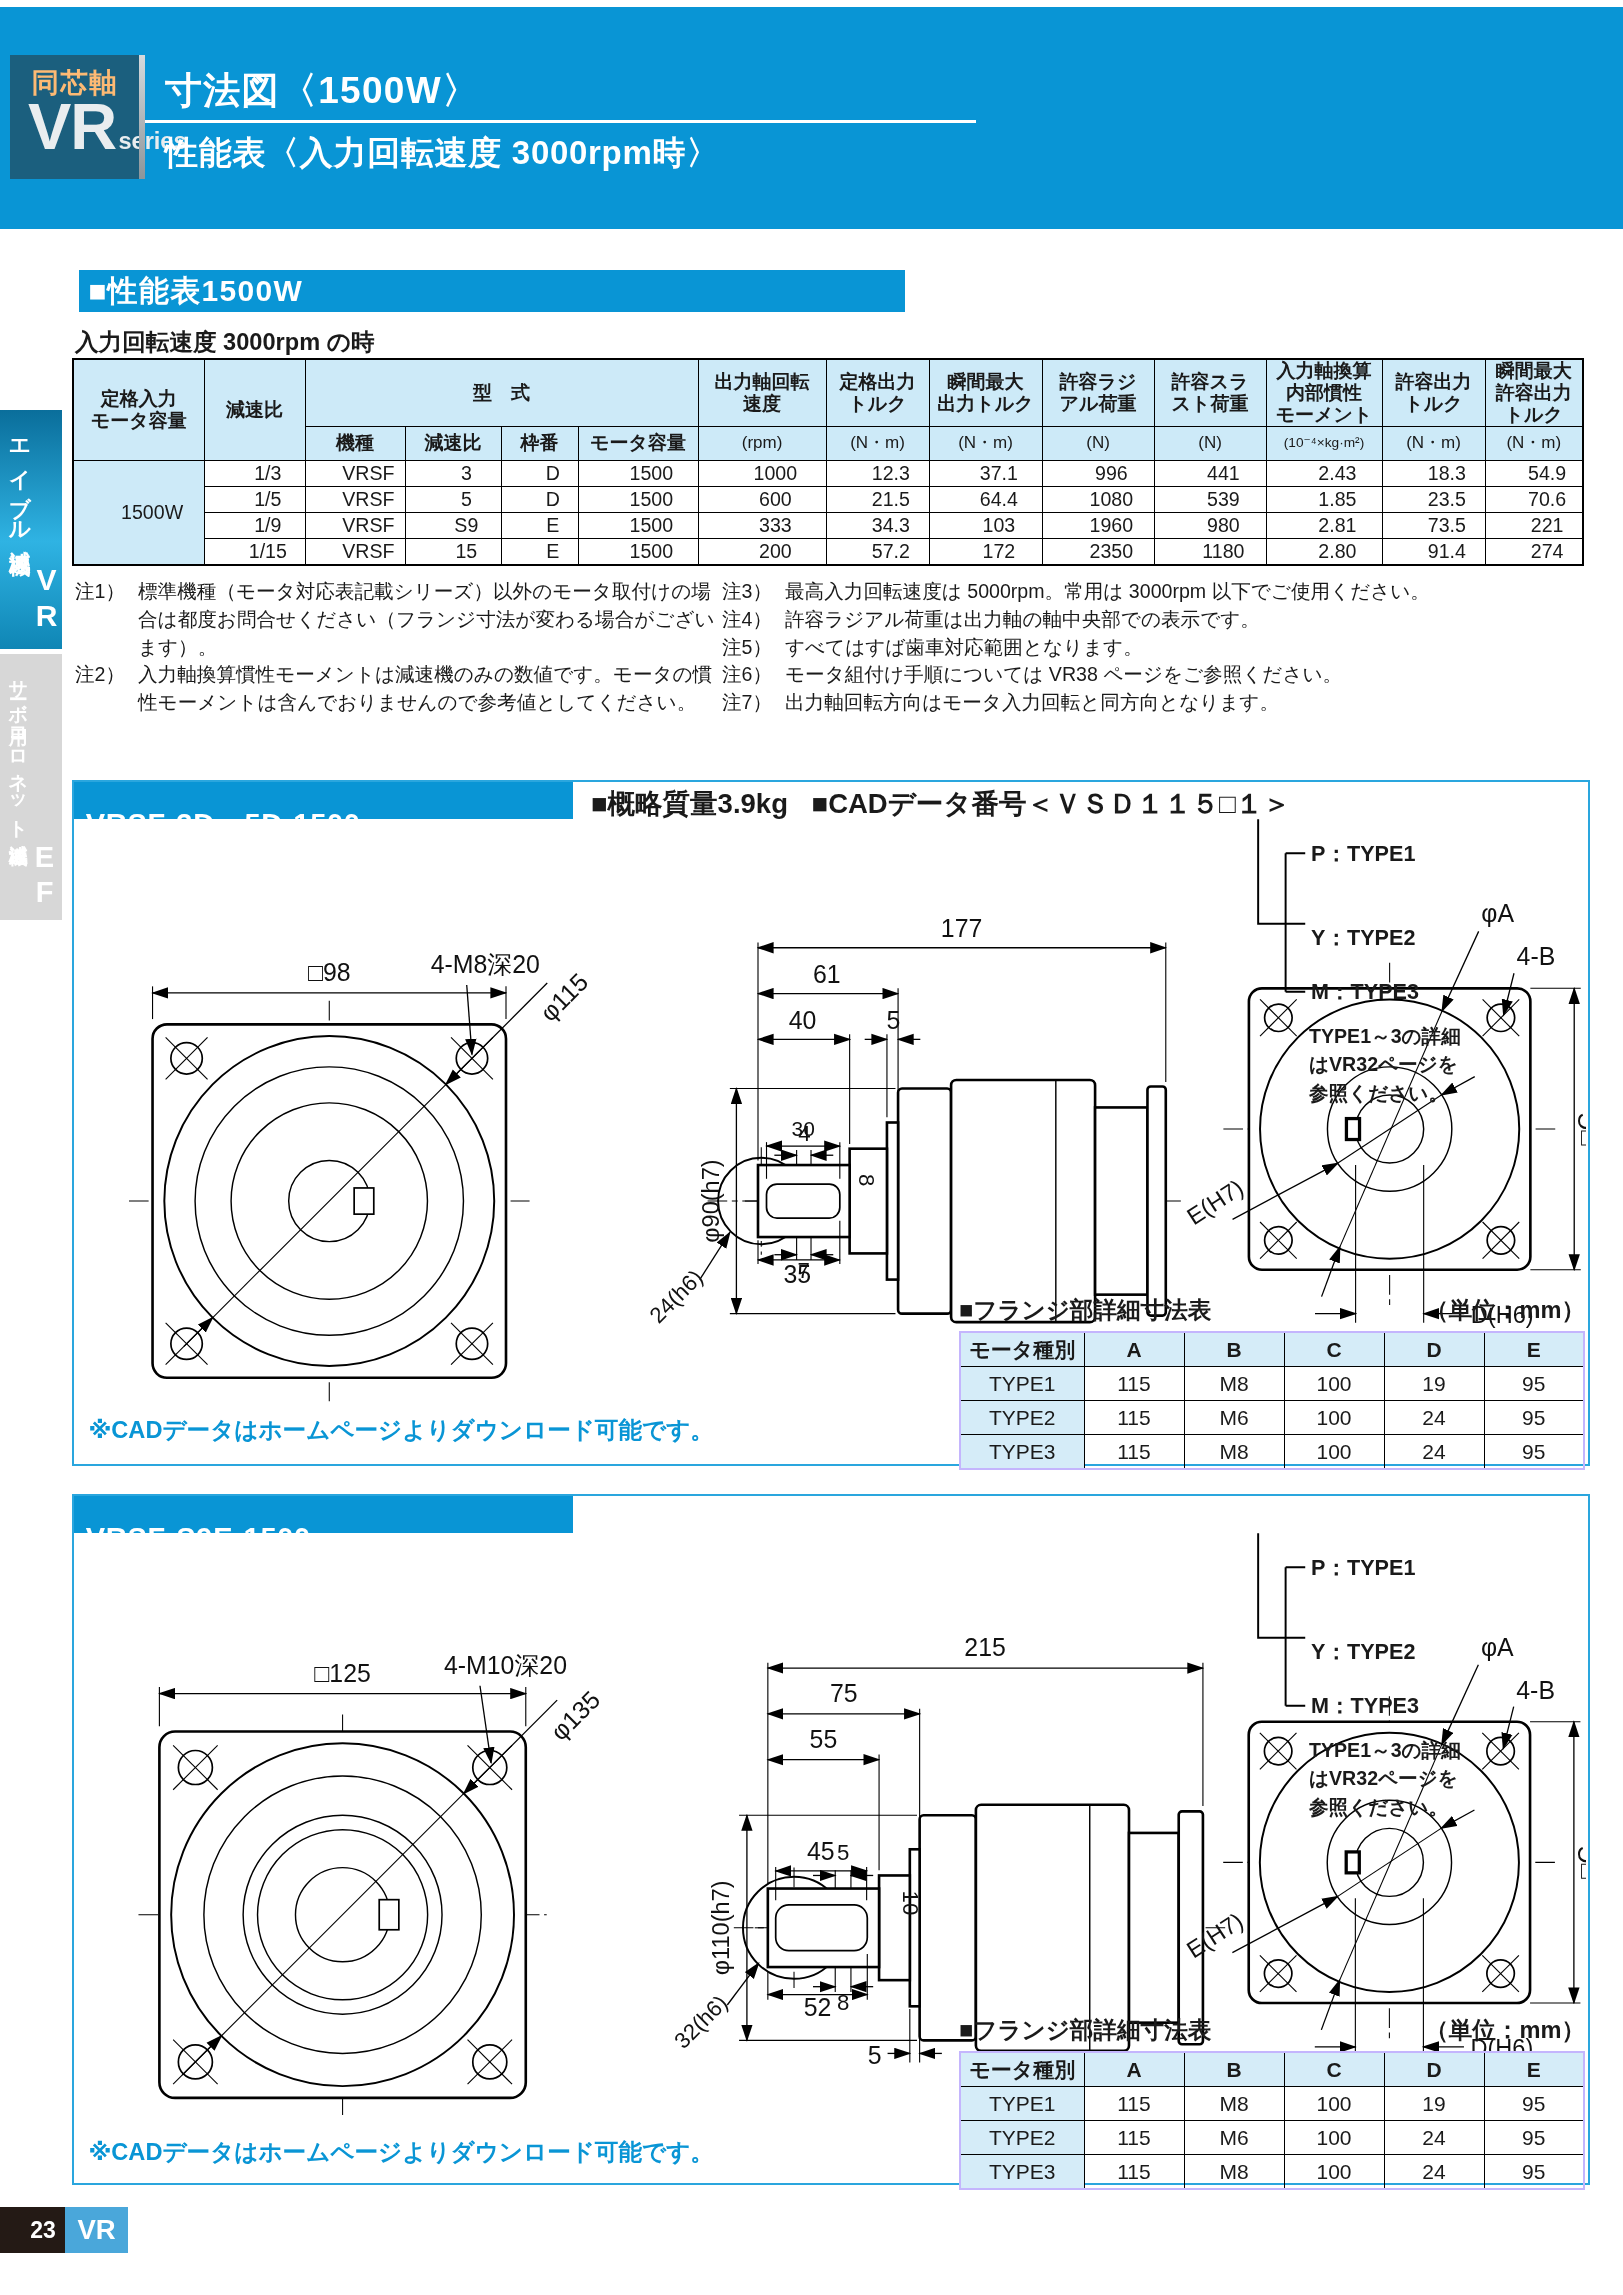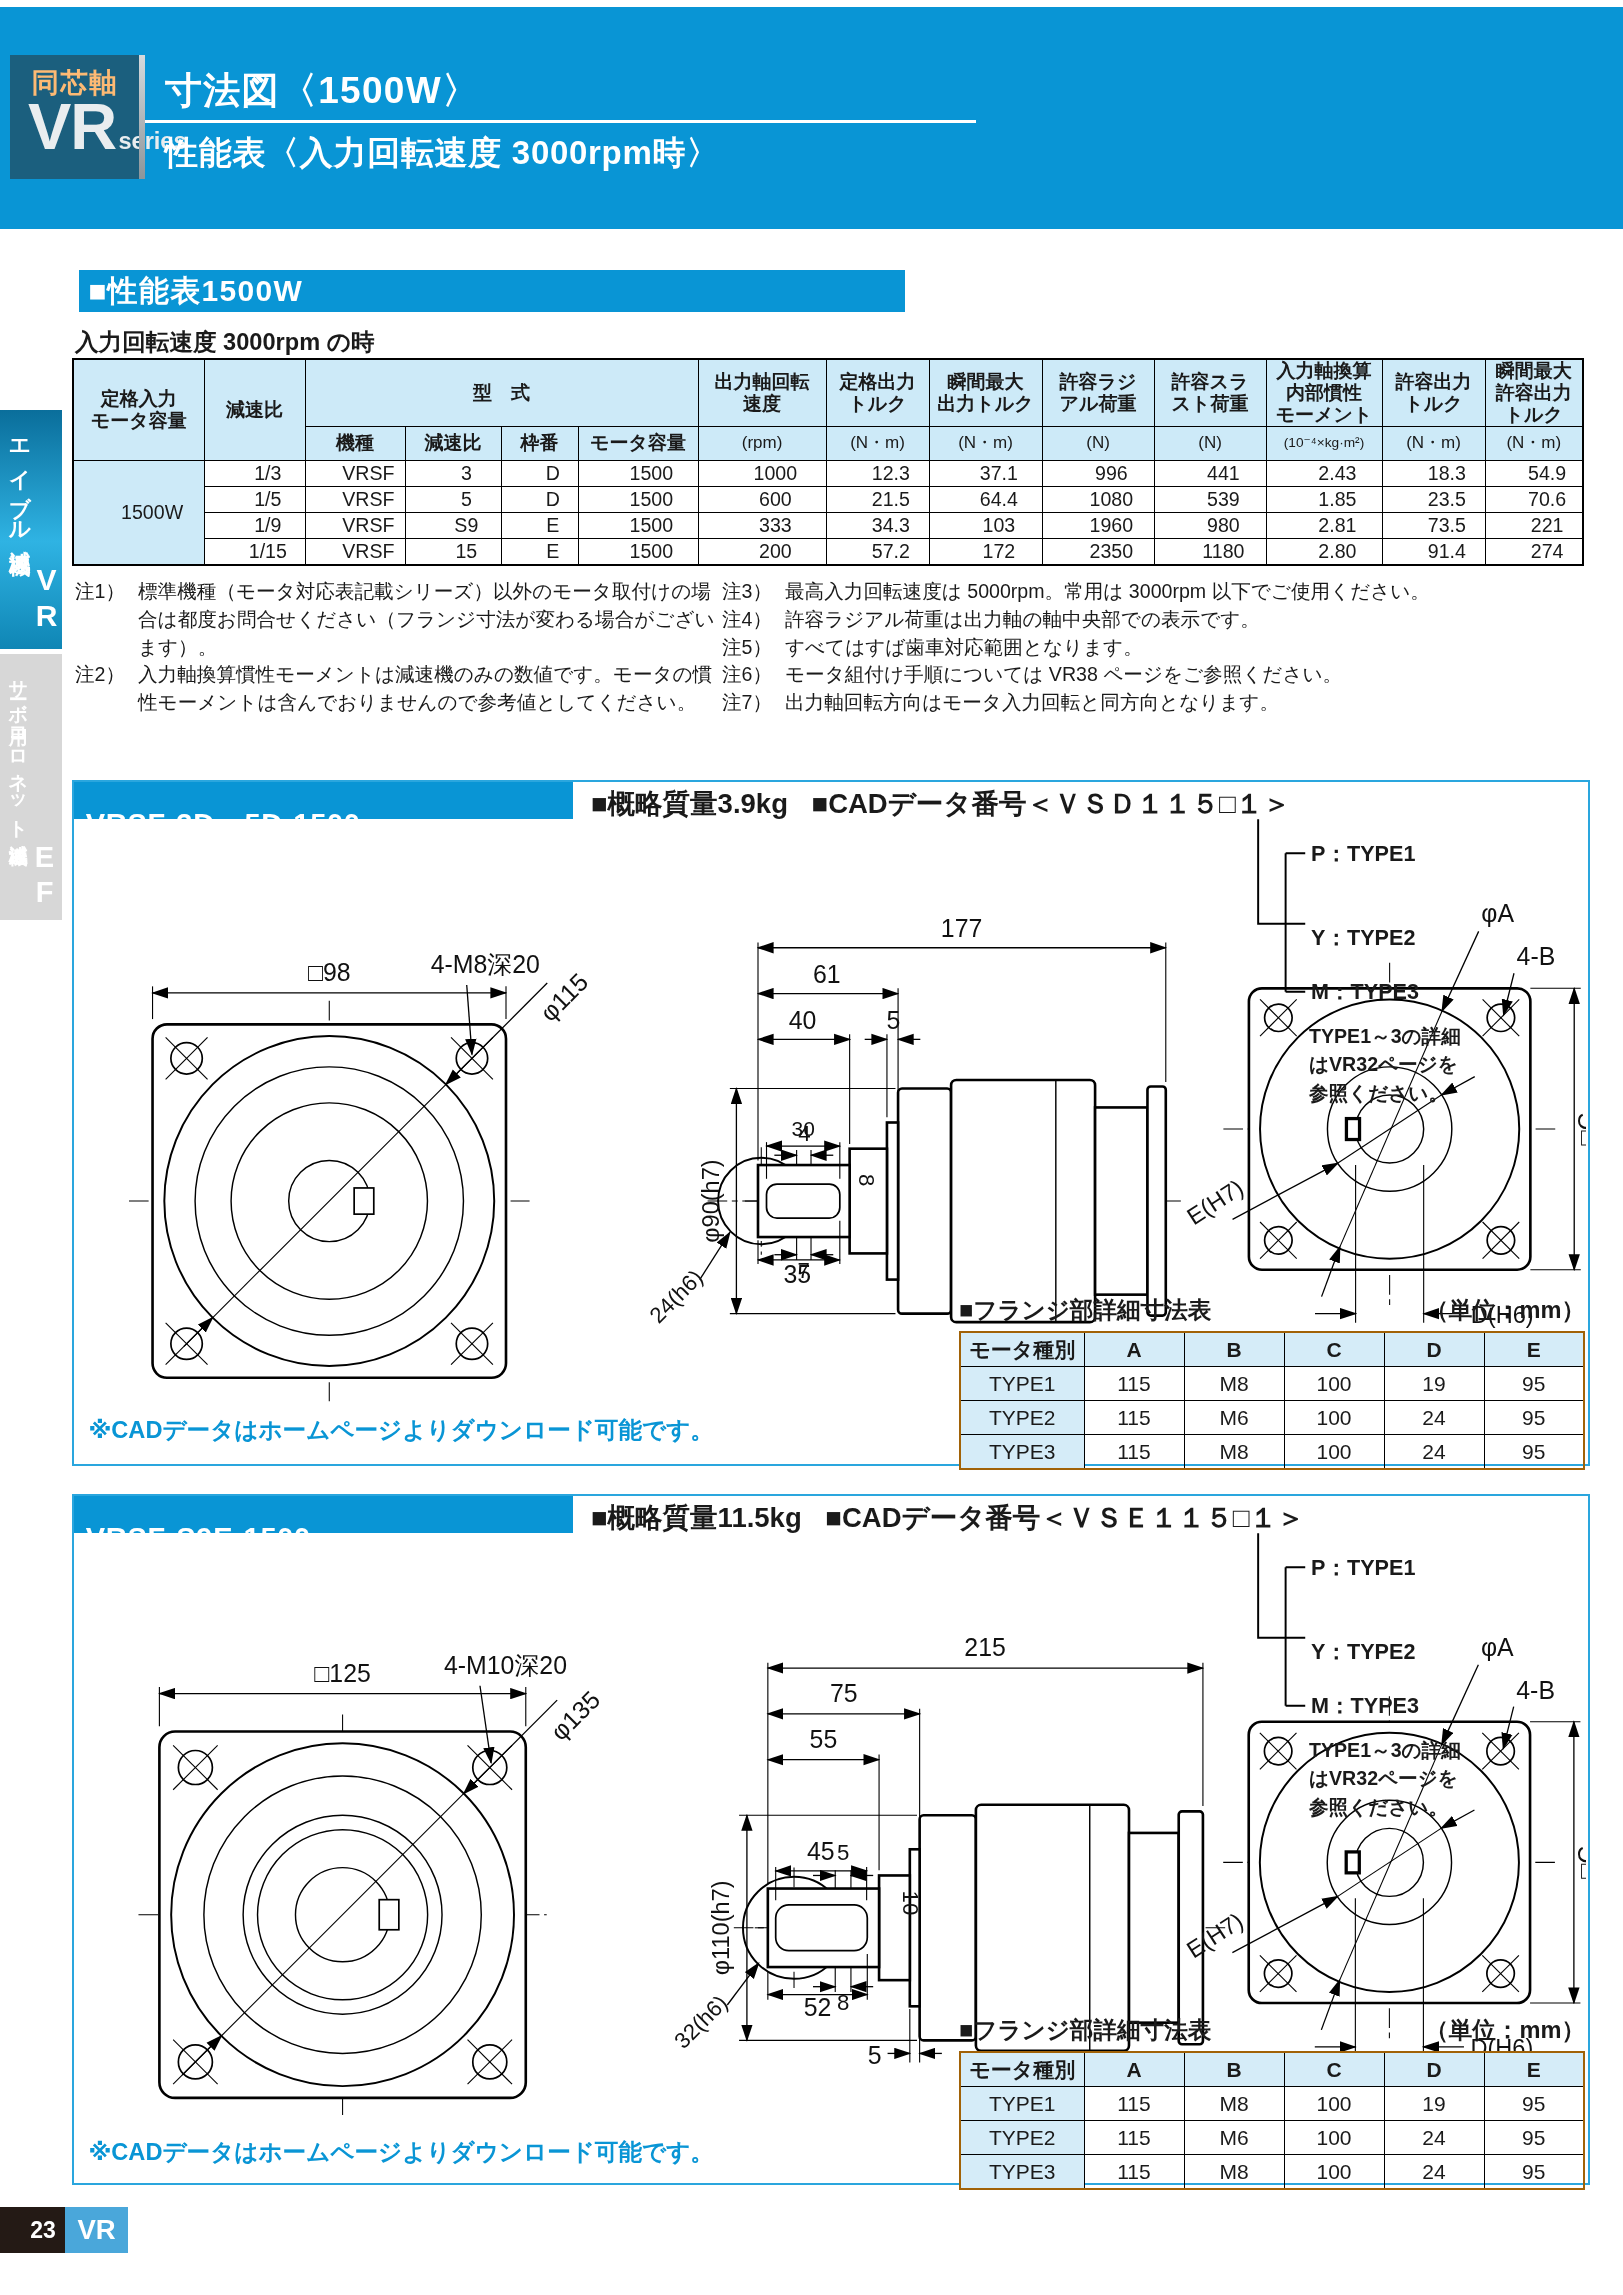--- a/index.html
+++ b/index.html
@@ -67,21 +67,21 @@
   .legend{position:absolute;left:1073px;top:37px;width:393px;height:314px;}
   .legend svg{position:absolute;left:0;top:0;}
   .legend .item{position:absolute;left:164px;font-size:21.6px;font-weight:bold;line-height:29px;}
   .legend .i0{top:19.6px;} .legend .i1{top:104px;} .legend .i2{top:158px;}
   .legend .lnote{position:absolute;left:162px;top:203px;width:203px;font-size:19.6px;font-weight:bold;line-height:1.45;white-space:pre-line;}
 
   
   .flange-wrap{position:absolute;left:885px;width:626px;}
   .s1 .flange-wrap{top:512px;} .s2 .flange-wrap{top:518px;}
   .flange-title{display:flex;justify-content:space-between;font-size:23.6px;font-weight:bold;margin-bottom:5.2px;}
-  .flange-table{width:100%;border-collapse:collapse;table-layout:fixed;border:2px solid #a16207;}
+  .flange-table{width:100%;border-collapse:collapse;table-layout:fixed;border:2px solid #c4b5fd;}
   .flange-table th,.flange-table td{border:1.3px solid #000;text-align:center;font-size:21px;height:31px;}
   .flange-table th{background:#d5ecf8;font-weight:bold;}
   .flange-table td:first-child{background:#d5ecf8;}
   .flange-table col.c0{width:124px;}
 
   .cad-note{position:absolute;left:14.4px;color:#0995d5;font-size:23.6px;font-weight:bold;}
   .s1 .cad-note{top:632px;} .s2 .cad-note{top:640px;}
 
   
   .draw-svg{position:absolute;left:0;top:0;}
@@ -661,23 +661,20 @@
         <text x="2204" y="310" text-anchor="start" font-size="38">4-B</text>
         <text x="2326" y="560" transform="rotate(-90 2326 560)" text-anchor="middle" font-size="38">□C</text>
         <text x="1750" y="682" transform="rotate(-33 1750 682)" text-anchor="middle" font-size="36">E(H7)</text>
         <text x="2134" y="856" text-anchor="start" font-size="36">D(H6)</text>
       </g>
   </svg>
 
   <div class="sec-hd-bar">
     <span>VRSF-S9E-1500</span>
   </div>
-  <div class="sec-meta">
-    <span>■概略質量11.5kg</span><span class="cad">■CADデータ番号＜ＶＳＥ１１５□１＞</span>
-  </div>
 
   <div class="legend">
     <svg width="170" height="190" viewBox="0 0 260 290">
       <path d="M170,0 L170,160 L212,160 M212,52 L212,264 M212,52 L242,52 M212,160 L242,160 M212,264 L242,264" fill="none" stroke="#000" stroke-width="3"></path>
     </svg>
     <div class="item i0">P：TYPE1</div>
     <div class="item i1">Y：TYPE2</div>
     <div class="item i2">M：TYPE3</div>
     <div class="lnote">TYPE1～3の詳細
 はVR32ページを

